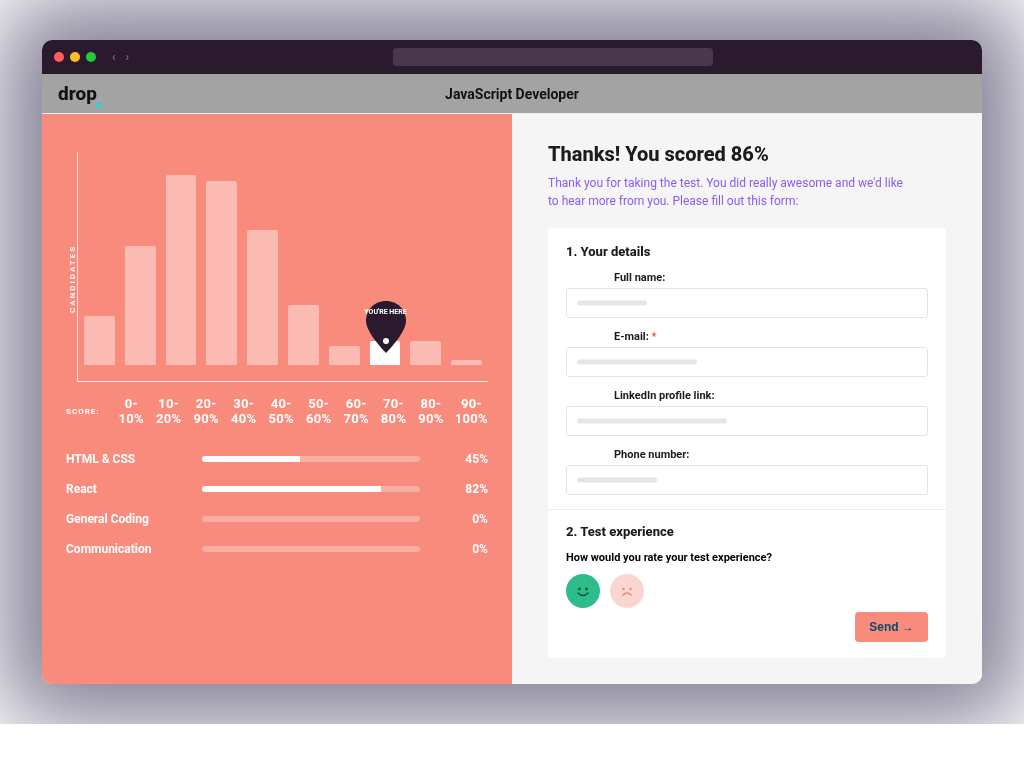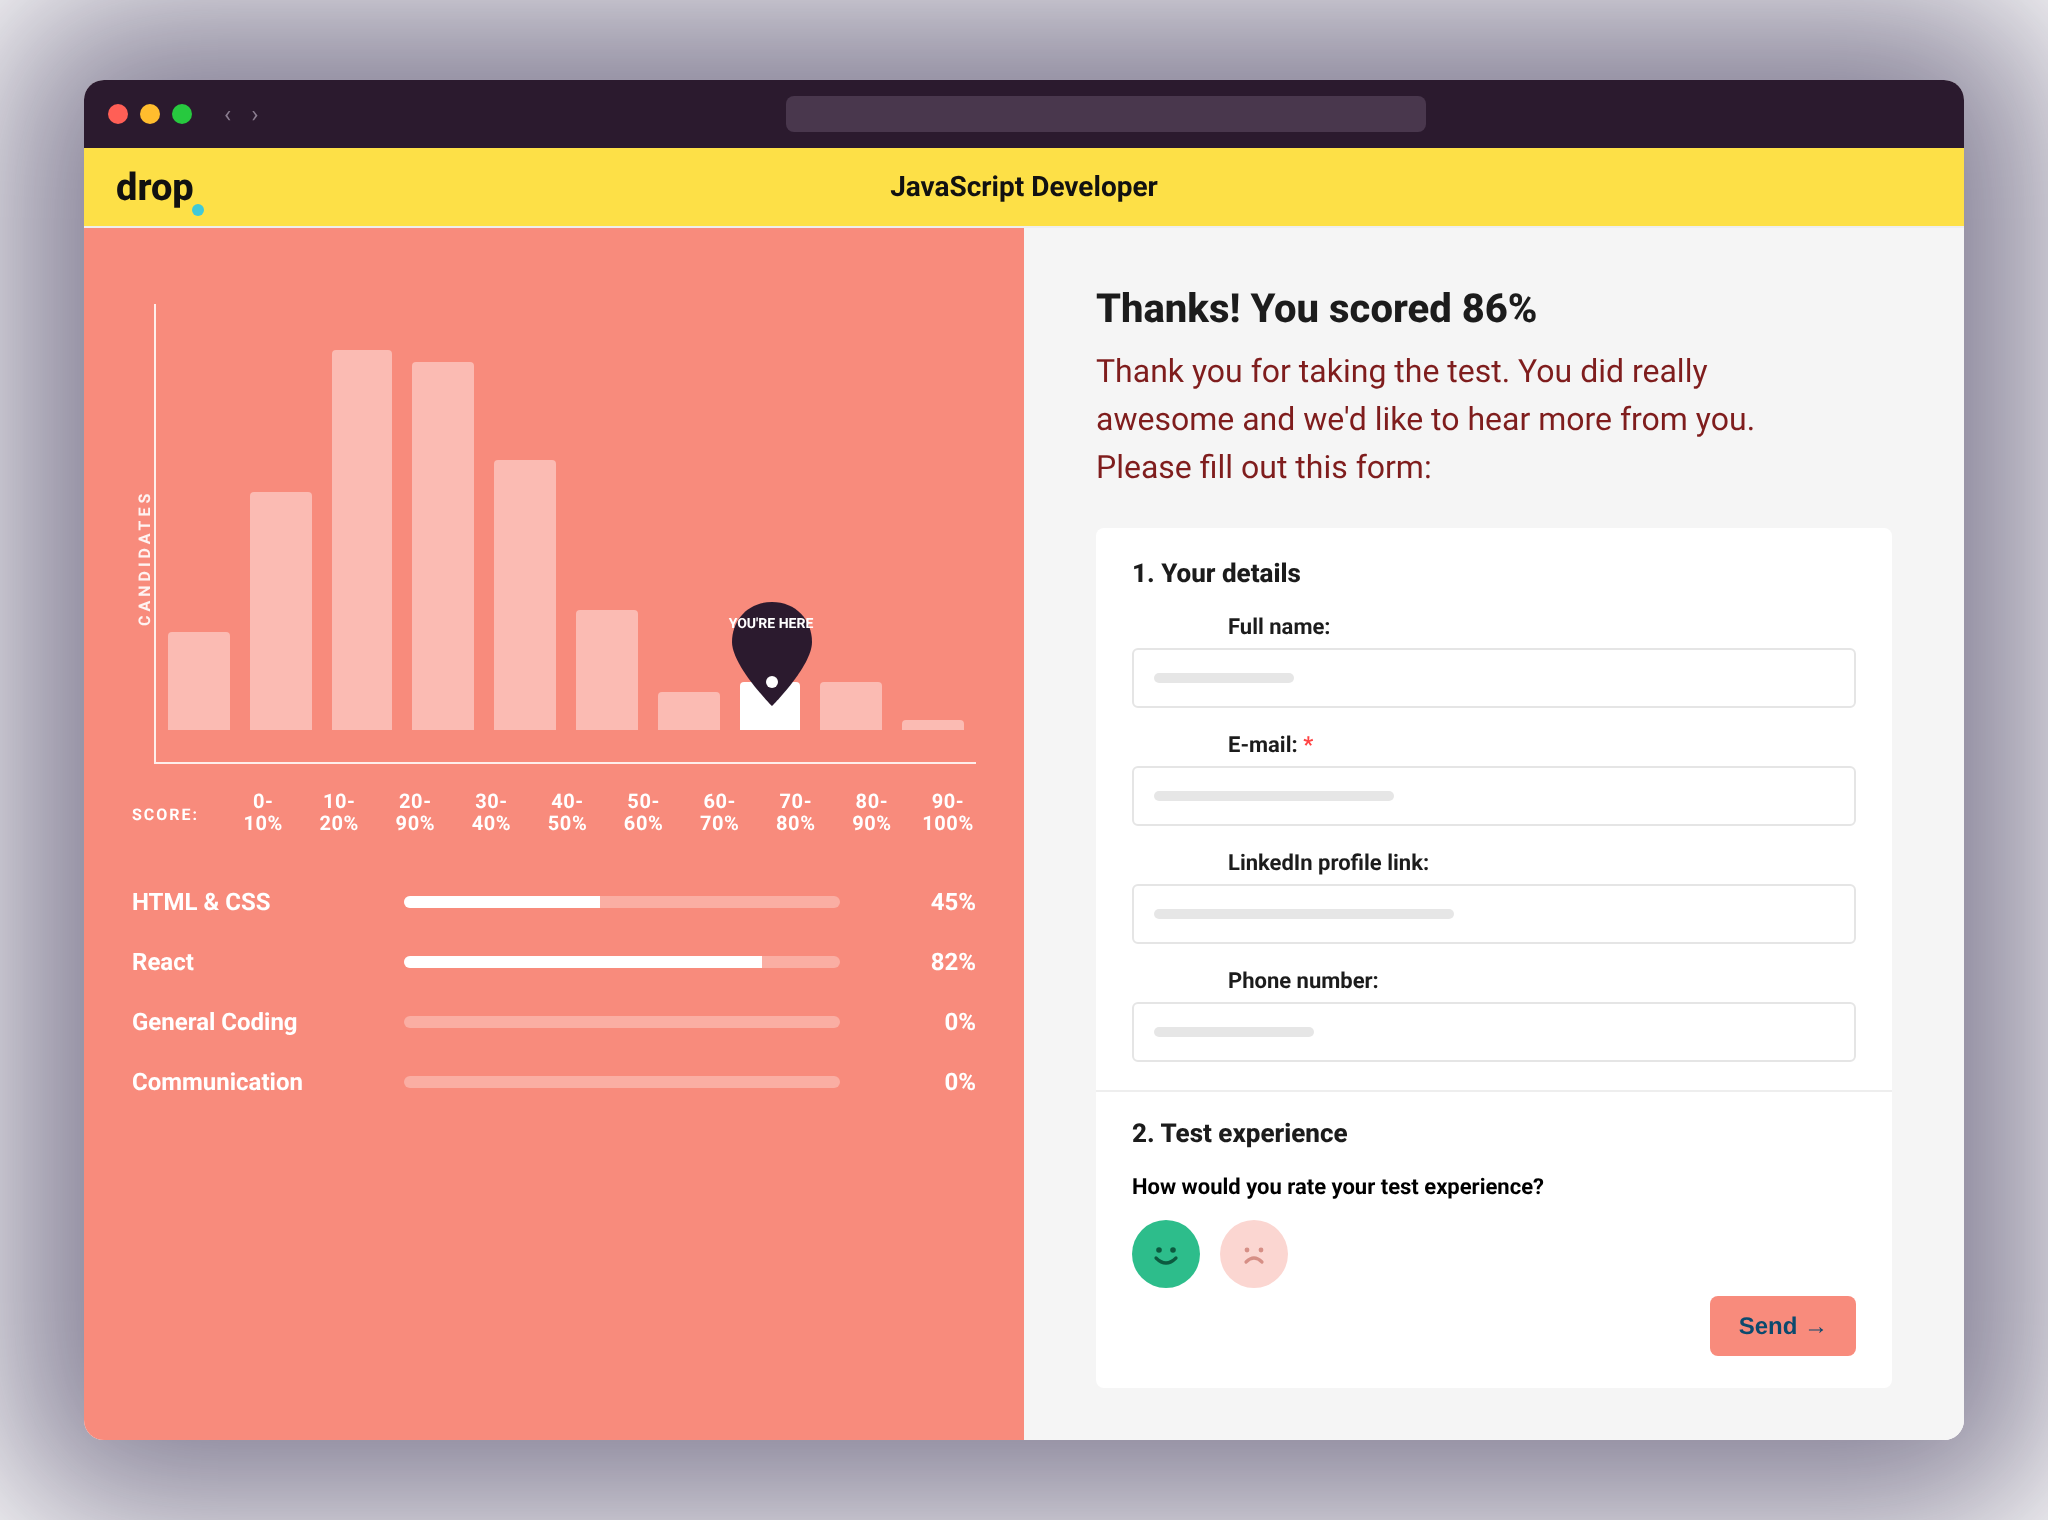--- a/index.html
+++ b/index.html
@@ -32,21 +32,21 @@
   .dot.g { background: #27c93f; }
   .nav-arrows { margin-left: 10px; display: flex; gap: 10px; color: #8a7c8f; font-size: 12px;}
   .addr {
     flex: 1; display:flex; justify-content:center;
   }
   .addr-bar {
     width: 320px; height: 18px; background: #49374d; border-radius: 4px;
   }
   .topbar {
     height: 40px;
-    background: #fde047;
+    background: #a3a3a3;
     border-bottom: 1px solid #eee;
     display: flex;
     align-items: center;
     padding: 0 16px;
     position: relative;
   }
   .brand {
     font-weight: 800; font-size: 19px; color: #111;
     position: relative;
   }
@@ -92,21 +92,21 @@
   .bar {
     width: 100%;
     background: rgba(255,255,255,.42);
     border-radius: 2px 2px 0 0;
   }
   .bar.active { background: #fff; }
   .ticks {
     display:flex; padding: 8px 0 0 0; margin-left: 18px;
     gap:10px;
   }
-  .tick { flex:1; text-align:center; font-size:10px; font-weight:700; letter-spacing:.3px;}
+  .tick { flex:1; text-align:center; font-size:13px; font-weight:700; letter-spacing:.3px;}
   .x-label { font-size:8px; font-weight:700; letter-spacing:1px; margin-top:8px; margin-left:0;}
   .score-row { display:flex; align-items:center; margin-top:6px;}
   .ticks-wrap { flex:1;}
   .pin {
     position:absolute; width:48px; text-align:center;
     transform: translateX(-50%);
   }
   .pin svg { display:block; margin:0 auto;}
   .pin-label {
     position:absolute; top:8px; left:0; right:0;
@@ -120,21 +120,21 @@
   }
   .sname { width: 120px; }
   .sbar-track {
     flex:1; height:6px; background: rgba(255,255,255,.3);
     border-radius: 3px; overflow:hidden;
   }
   .sbar-fill { height:100%; background:#fff; }
   .sval { width:52px; text-align:right;}
   
   .r-title { font-size:20px; font-weight:800; color:#1c1c1c; margin-bottom:8px;}
-  .r-sub { font-size:16px; color:#7f1d1d; line-height:1.5; max-width: 360px;}
+  .r-sub { font-size:12px; color:#8b5cf6; line-height:1.5; max-width: 360px;}
   .card {
     background:#fff; border-radius:4px; padding:16px 18px;
     margin-top:18px;
   }
   .sec-title { font-size:13px; font-weight:800; color:#1c1c1c; margin-bottom:12px;}
   .hr { height:1px; background:#eee; margin:14px -18px 14px -18px;}
   .field { margin-bottom:12px;}
   .flabel { font-size:11px; font-weight:700; color:#1c1c1c; margin-bottom:4px; display:block;padding-left:48px;}
   .req { color:#f44;}
   .input {

